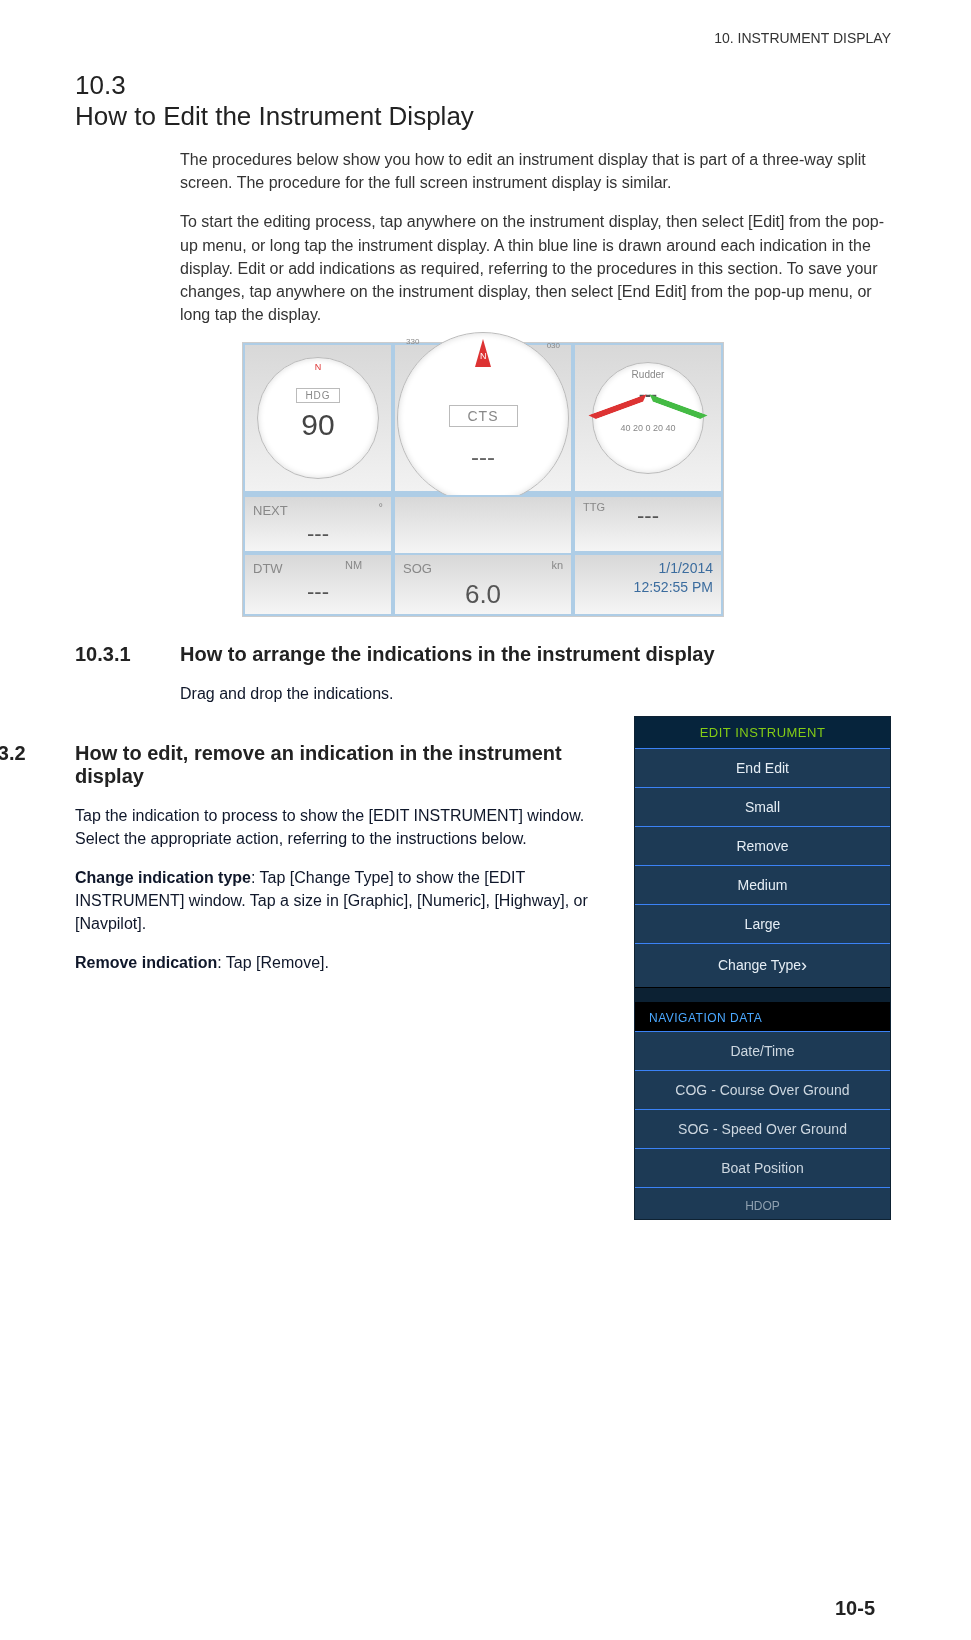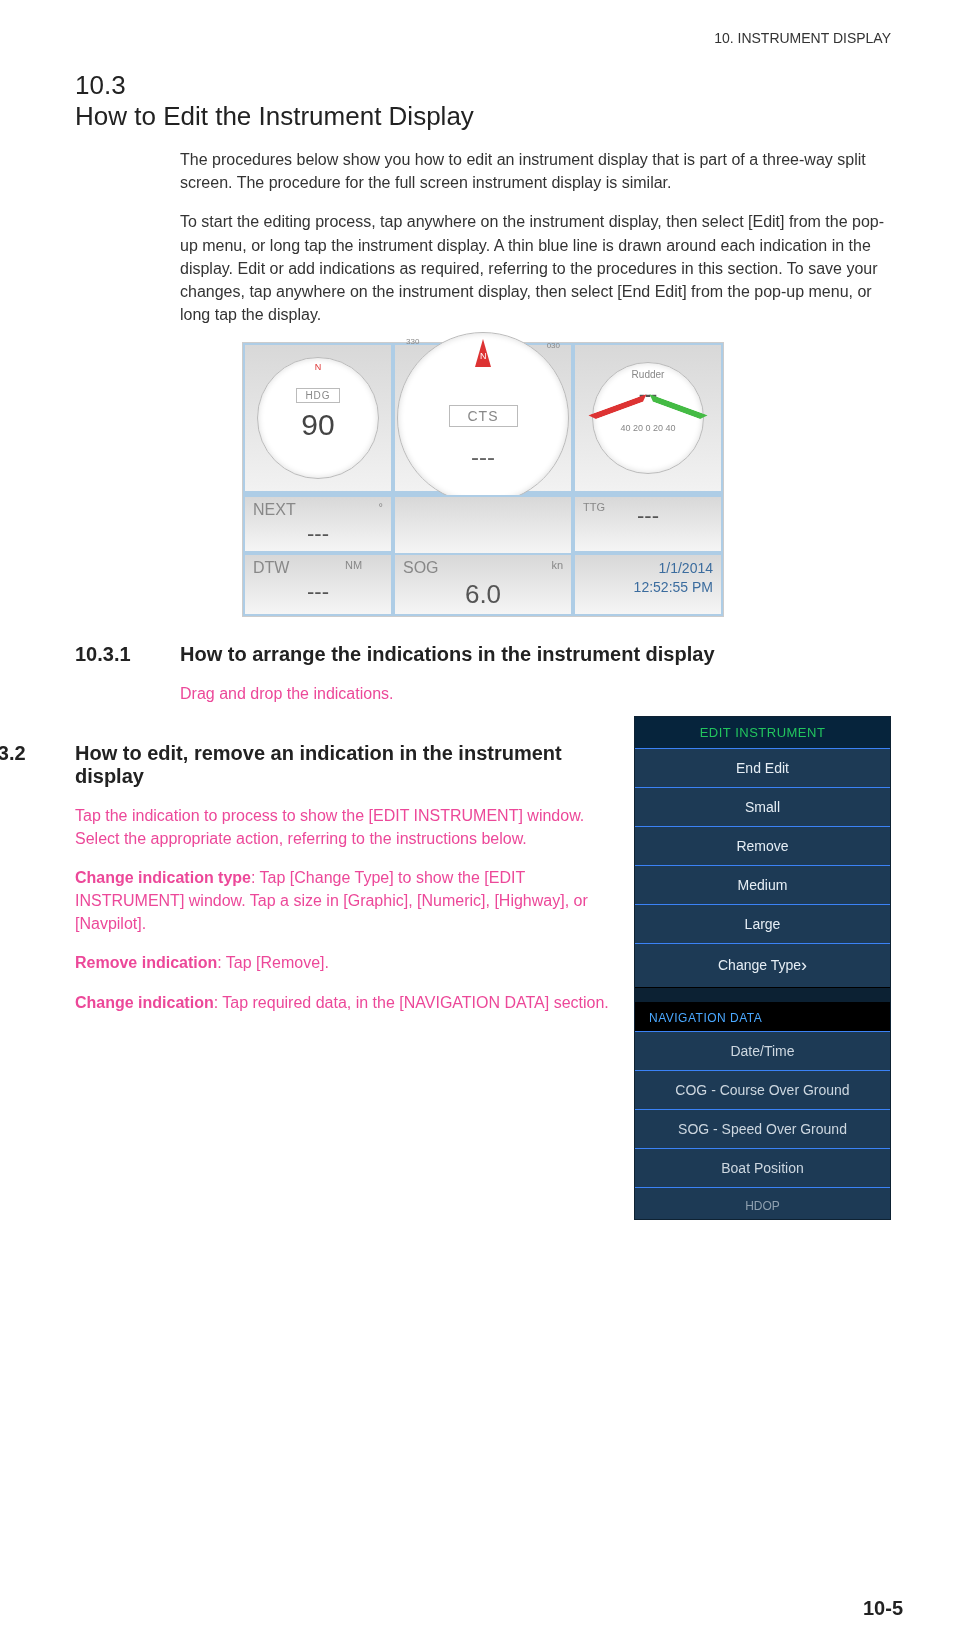--- a/index.html
+++ b/index.html
@@ -37,26 +37,26 @@
     margin-bottom: 16px;
     color: #333;
   }
   .subsection-title {
     display: flex;
     font-size: 20px;
     font-weight: bold;
     margin: 26px 0 8px 0;
   }
   .subsection-num { width: 105px; flex-shrink:0; }
-  .sub-body { margin-left: 105px; font-size: 16px; line-height:1.45; margin-bottom:10px; color:#ec4899;}
+  .sub-body { margin-left: 105px; font-size: 16px; line-height:1.45; margin-bottom:10px; color:#0f172a;}
   .sub-body b { font-weight: bold; }
   .page-num {
     position: absolute;
     bottom: 20px;
-    right: 68px;
+    right: 96px;
     font-size: 20px;
     font-weight: bold;
     text-align: right;
   }
   
   .instrument-figure {
     width: 480px;
     margin: 12px auto 10px auto;
     background: linear-gradient(to bottom, #dedede 0%, #f4f4f4 100%);
     border: 1px solid #ccc;
@@ -111,41 +111,41 @@
   .rudder-ticks { position:absolute; top:60px; font-size:9px; color:#888; width:100%; text-align:center;}
   .instrument-figure .bottom {
     display:flex; flex-direction:column;
   }
   .brow { display:flex; }
   .bcell {
     border:2px solid #aecde6; box-sizing:border-box; padding:4px 8px;
     background: linear-gradient(to bottom, #d8d8d8, #f5f5f5);
     position:relative;
   }
-  .bcell .lbl { font-size:16px; color:#888; }
+  .bcell .lbl { font-size:13px; color:#888; }
   .bcell .lblR { font-size:11px; color:#888; position:absolute; right:8px; top:4px;}
   .bcell .unit { font-size:11px; color:#888; position:absolute; left:100px; top:4px;}
   .bcell .val  { font-size:22px; color:#555; font-weight:500; text-align:center; margin-top:2px;}
   .bcell .valR { font-size:14px; color:#3b6c9e; text-align:right; line-height:1.3;}
   
   .two-col { display:flex; gap:16px; }
   .two-col .left-col { flex:1; }
   .edit-menu {
     width: 255px;
     background: #1d3a55;
     color: #e6eef5;
     font-size: 14px;
     border: 1px solid #0e2233;
     flex-shrink:0;
   }
   .edit-menu .hdr {
     background: #06243c;
     text-align: center;
     padding: 8px 0;
-    color: #22c55e;
+    color: #84cc16;
     font-size: 13px;
     letter-spacing: 0.5px;
   }
   .edit-menu .item {
     padding: 11px 14px;
     border-top: 1px solid #3b82f6;
     display:flex; align-items:center; justify-content:center;
     cursor: pointer;
   }
   .edit-menu .item .chev { font-size:18px; color:#e6eef5; }
@@ -249,23 +249,20 @@
         <span class="subsection-num">10.3.2</span>
         <span>How to edit, remove an indication in the instrument display</span>
       </h3>
       <p class="sub-body" style="margin-left:0">Tap the indication to process to show the [EDIT INSTRUMENT] window. Select the appropriate action, referring to the instructions below.</p>
       <p class="sub-body" style="margin-left:0">
         <b>Change indication type</b><span>: Tap [Change Type] to show the [EDIT INSTRUMENT] window. Tap a size in [Graphic], [Numeric], [Highway], or [Navpilot].</span>
       </p>
       <p class="sub-body" style="margin-left:0">
         <b>Remove indication</b><span>: Tap [Remove].</span>
       </p>
-      <p class="sub-body" style="margin-left:0">
-        <b>Change indication</b><span>: Tap required data, in the [NAVIGATION DATA] section.</span>
-      </p>
     </div>
 
     <div class="edit-menu">
       <div class="hdr">EDIT INSTRUMENT</div>
       <div class="item">
           <span>End Edit</span>
         </div>
       <div class="item">
           <span>Small</span>
         </div>

